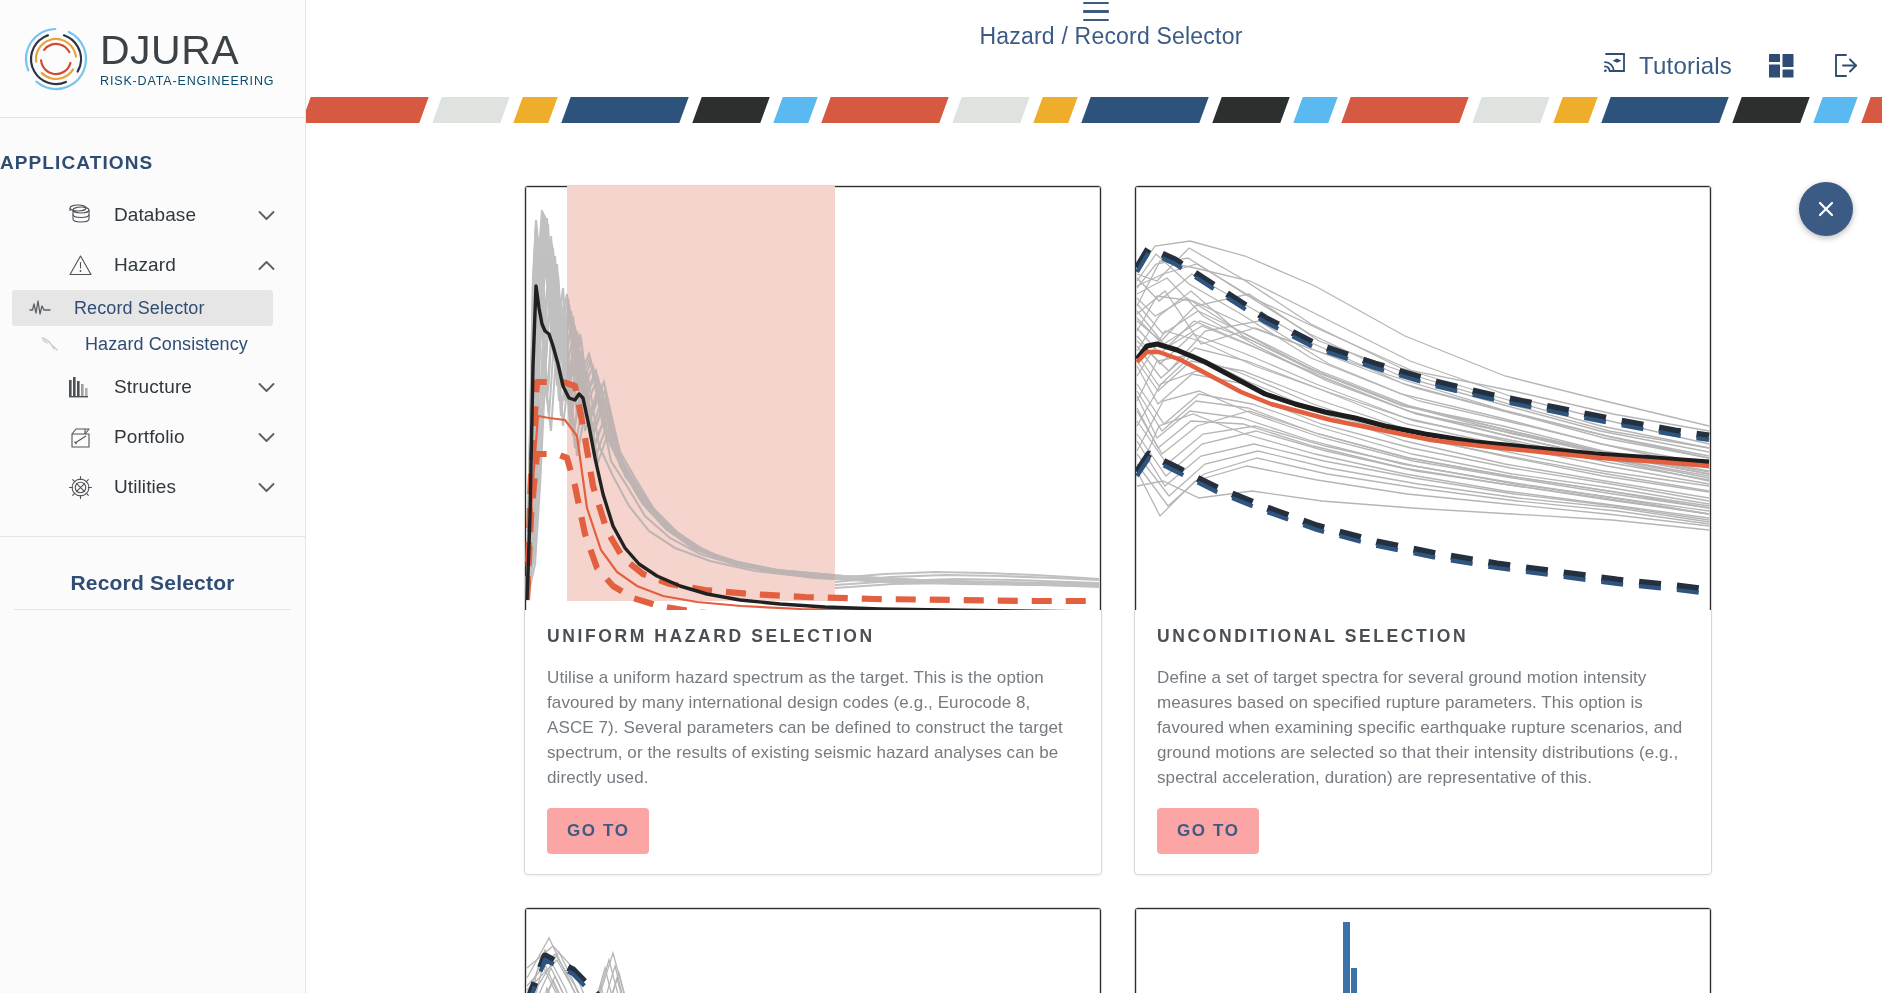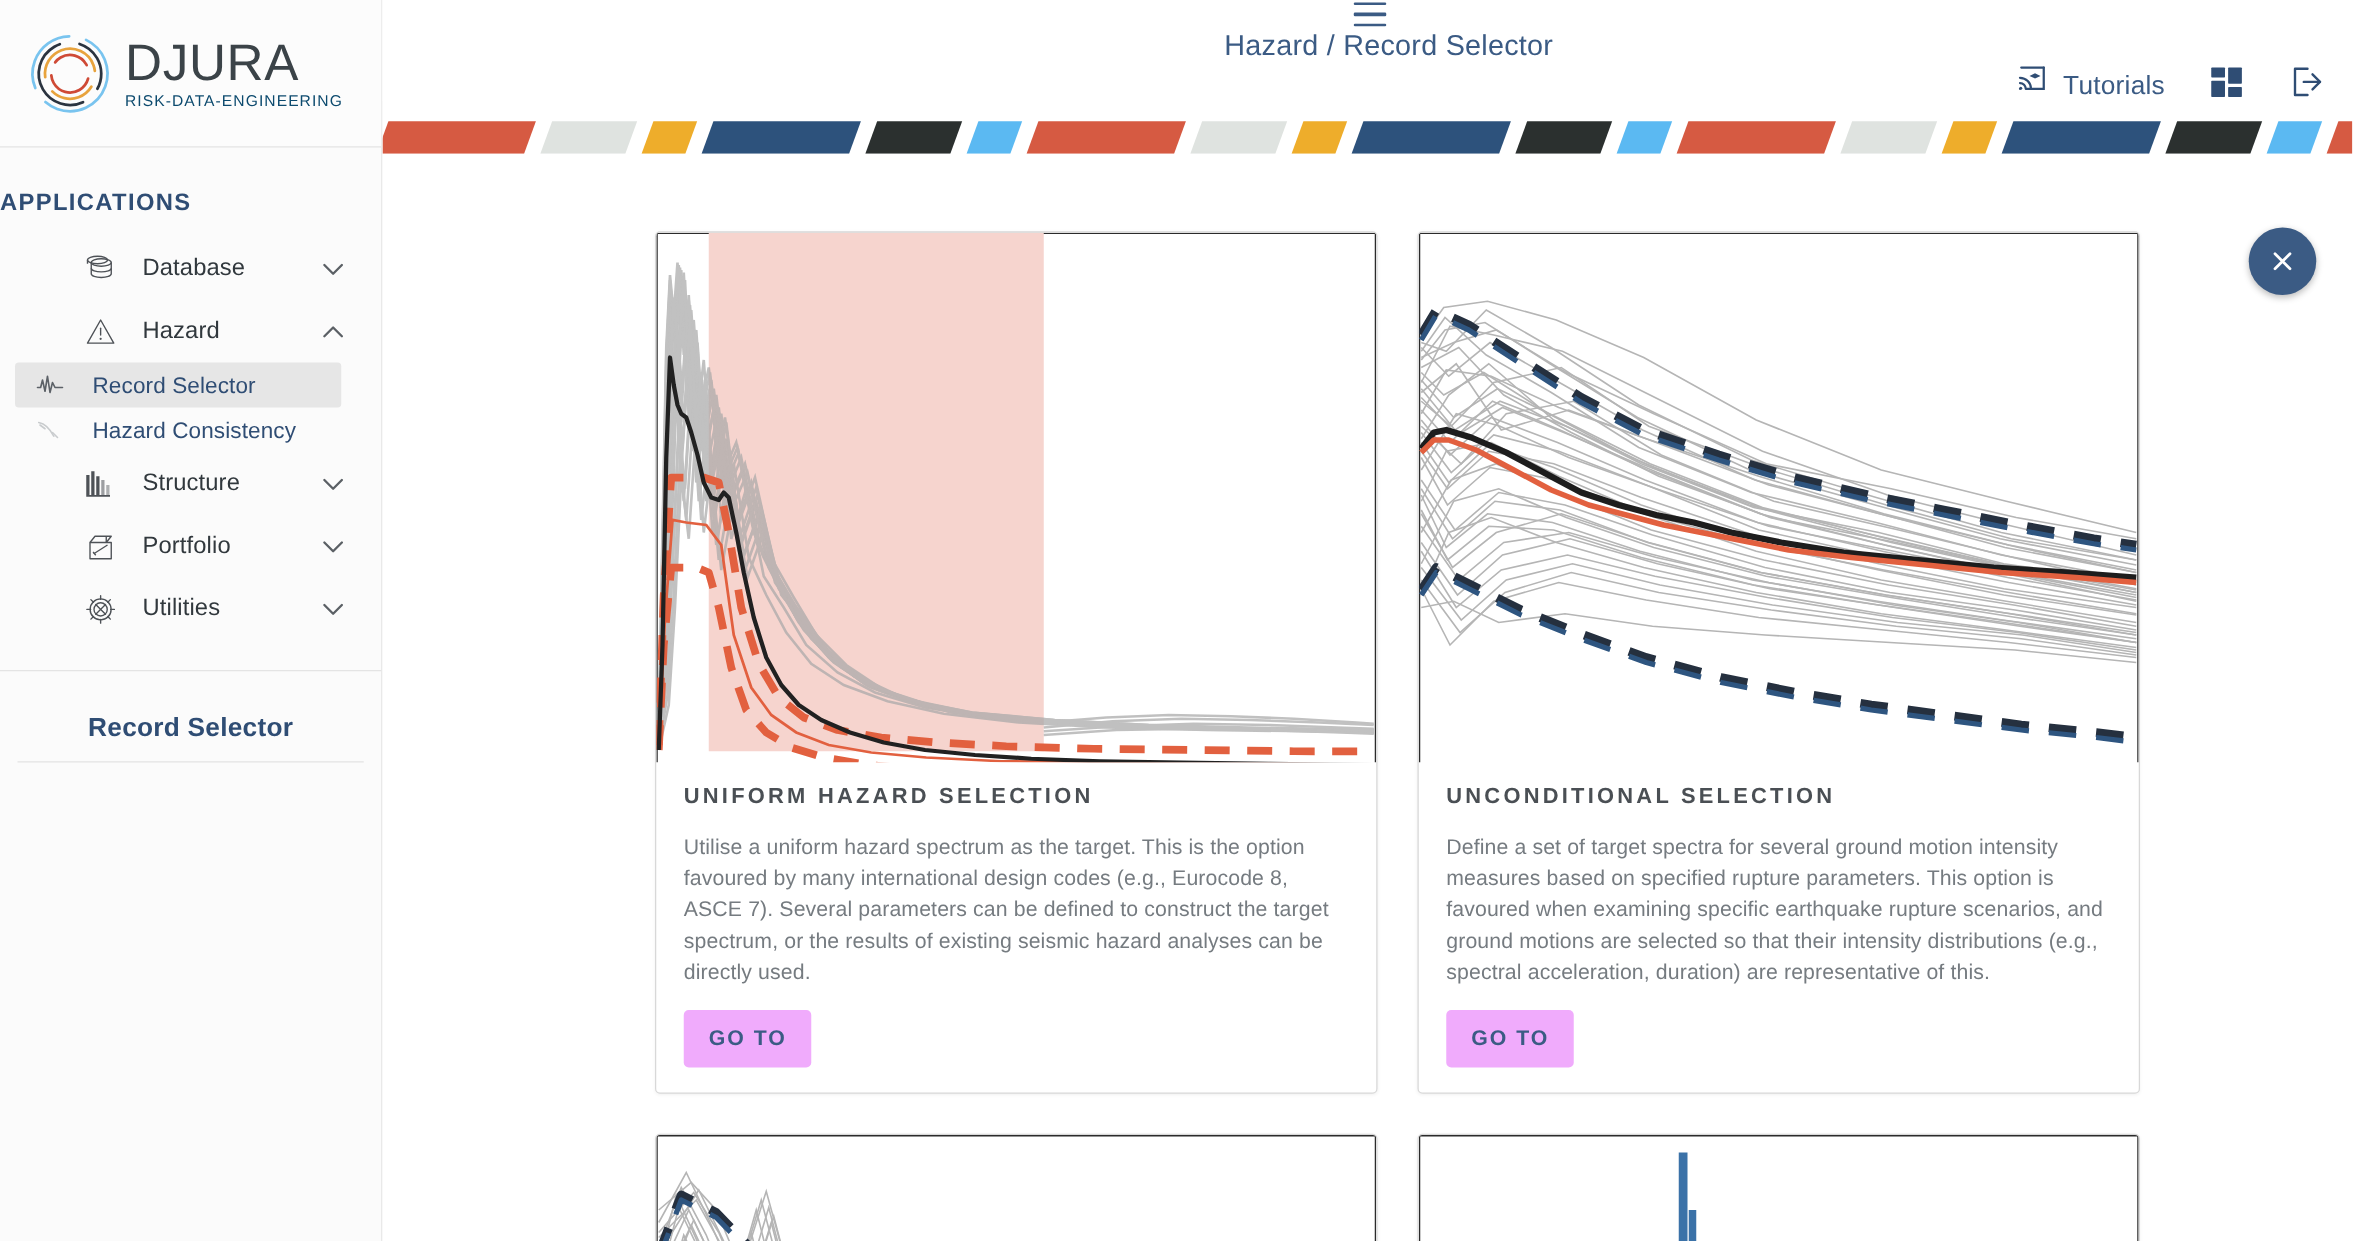--- a/index.html
+++ b/index.html
@@ -65,20 +65,21 @@
   }
   .nav-item .chev {
     width: 22px; flex: 0 0 22px; color: #5b6065;
     display: flex; align-items: center; justify-content: center;
   }
   .nav-sub {
     display: flex; align-items: center;
     height: 36px;
     padding: 0 28px 0 20px;
     cursor: pointer;
+    margin-left: 11px;
   }
   .nav-sub.active { background: #e6e6e6; border-radius: 3px; margin: 0 32px 0 12px; padding-left: 8px; }
   .nav-sub .ico {
     width: 40px; flex: 0 0 40px;
     display: flex; align-items: center; justify-content: center;
     color: #787d82;
   }
   .nav-sub .lbl {
     font-size: 18px; color: #2f4d74;
     padding-left: 14px; letter-spacing: 0.1px;
@@ -117,22 +118,22 @@
     gap: 6px; cursor: pointer;
   }
   .burger span { display:block; width: 26px; height: 2.6px; background: #3b5b84; border-radius: 1px; }
   .crumb {
     margin-left: 30px;
     font-size: 23px; color: #3b5b84;
     letter-spacing: 0.2px;
   }
   .top-right { margin-left: auto; display: flex; align-items: center; gap: 36px; }
   .tutorials {
-    display: flex; align-items: flex-end; gap: 12px;
-    color: #3b5b84; font-size: 21px; cursor: pointer;
+    display: flex; align-items: center; gap: 12px;
+    color: #3b5b84; font-size: 24px; cursor: pointer;
     letter-spacing: 0.2px;
   }
   .icon-btn { color: #2f4d74; cursor: pointer; display:flex; align-items:center; }
 
   
   .stripe-band {
     height: 42px; overflow: hidden;
     position: relative;
     display: flex; align-items: flex-end;
   }
@@ -178,21 +179,21 @@
     margin: 10px 0 18px 0;
   }
   .card-text {
     font-size: 17px;
     line-height: 25px;
     color: #757b80;
     letter-spacing: 0.1px;
   }
   .card-actions { padding: 18px 22px 20px 22px; }
   .goto-btn {
-    background: #f0abfc;
+    background: #fca5a5;
     border: none; border-radius: 4px;
     color: #3b5b84;
     font-size: 17px; font-weight: bold;
     letter-spacing: 1.6px;
     padding: 13px 20px;
     cursor: pointer;
     font-family: "Liberation Sans", sans-serif;
   }
 
   .close-fab {

